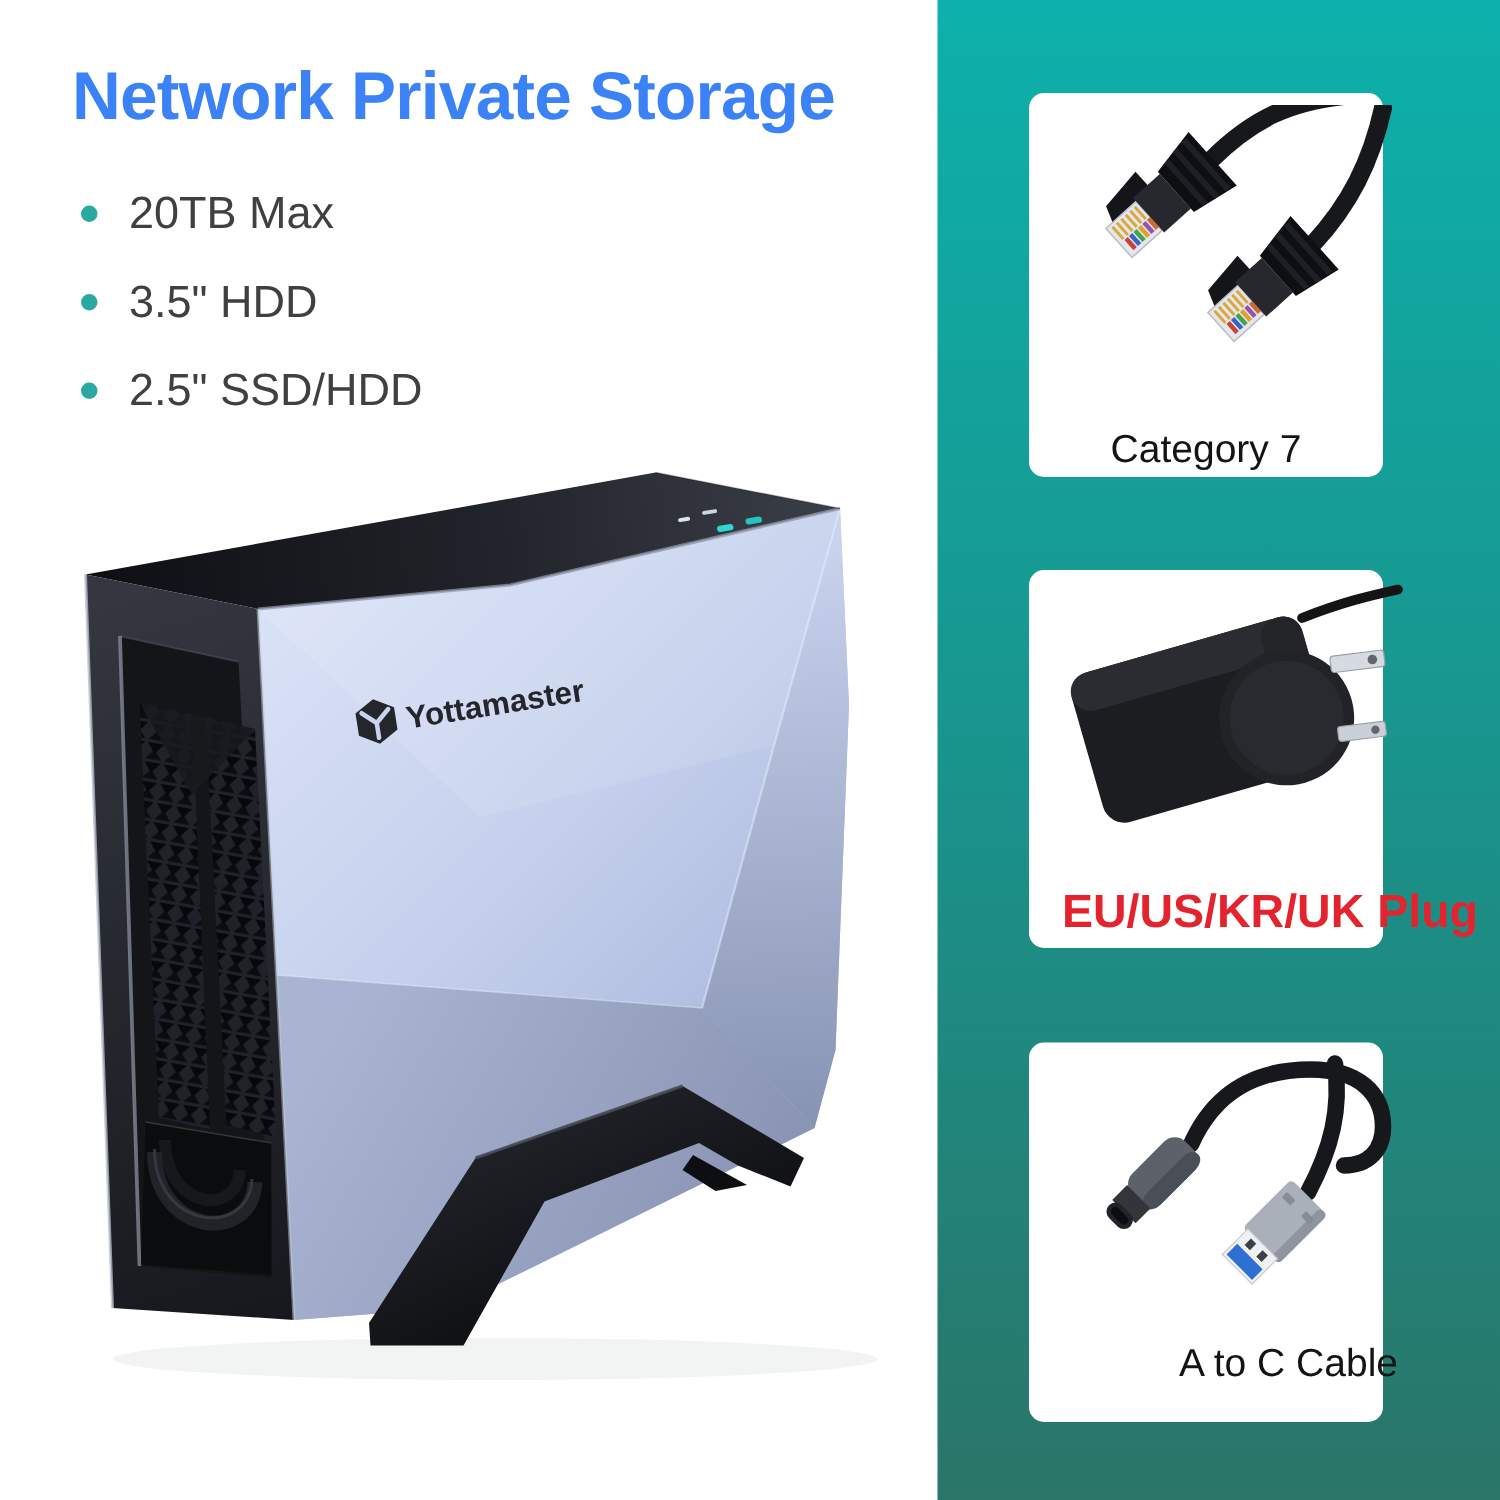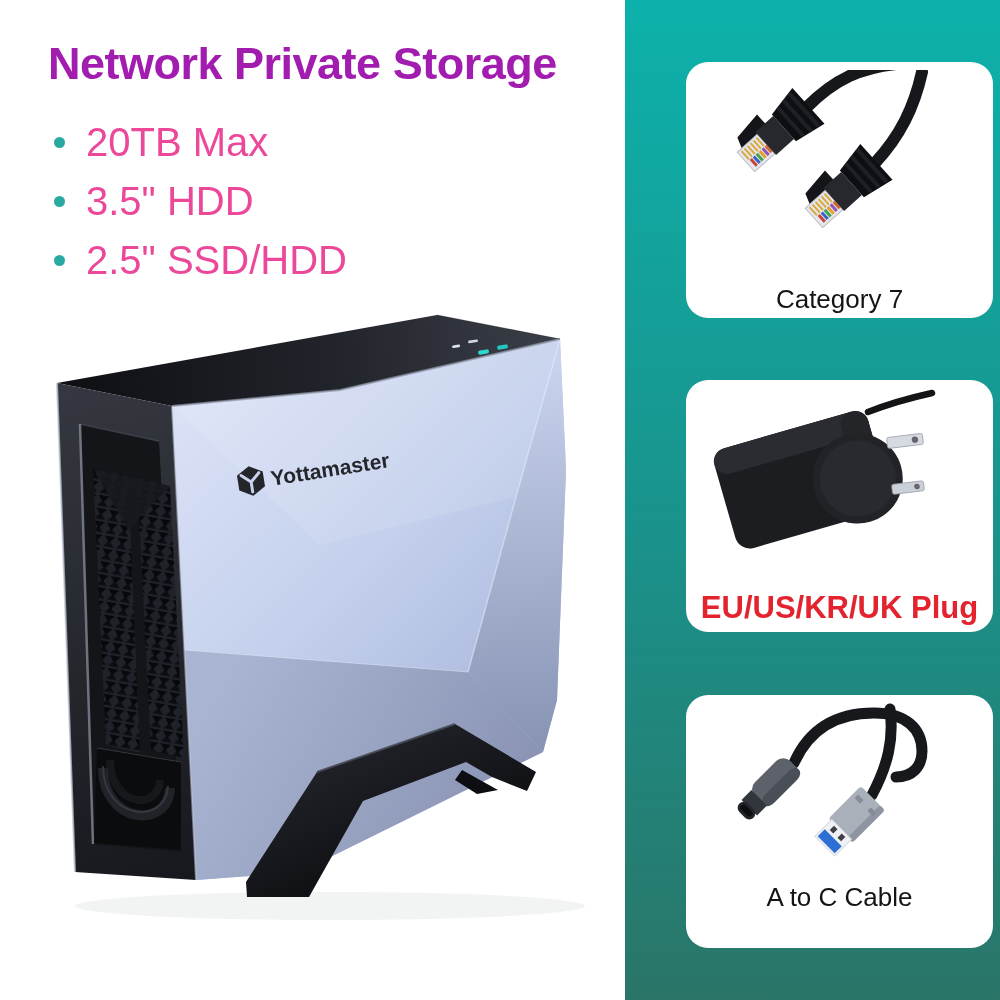--- a/index.html
+++ b/index.html
@@ -3,52 +3,52 @@
 <meta charset="utf-8">
 <style>
   html,body{margin:0;padding:0;}
   body{
     width:1000px;height:1000px;position:relative;background:#ffffff;
     font-family:"Liberation Sans", sans-serif;overflow:hidden;
   }
   .headline{
     position:absolute;left:48px;top:38px;margin:0;
     font-size:45px;font-weight:700;letter-spacing:-0.5px;
-    color:#a21caf;white-space:nowrap;
+    color:#3b82f6;white-space:nowrap;
   }
   .features{
     position:absolute;left:54px;top:126px;margin:0;padding:0;list-style:none;
   }
   .features li{
     display:flex;align-items:center;gap:21px;
-    font-size:40px;line-height:33px;color:#ec4899;margin-bottom:26px;
+    font-size:30px;line-height:33px;color:#404040;margin-bottom:26px;
   }
   .dot{width:11px;height:11px;border-radius:50%;background:#2aa9a3;flex:none;}
   .device-svg{position:absolute;left:0;top:0;}
   svg text{font-family:"Liberation Sans", sans-serif;}
 
   .strip{
     position:absolute;left:625px;top:0;width:375px;height:1000px;
     background:linear-gradient(180deg,#0db1ab 0%, #19938c 52%, #2a7568 100%);
   }
   .card{
-    position:absolute;left:61px;width:307px;background:#ffffff;border-radius:22px;
+    position:absolute;left:61px;width:236px;background:#ffffff;border-radius:10px;
   }
   .card-1{top:62px;height:256px;}
   .card-2{top:380px;height:252px;}
   .card-3{top:695px;height:253px;}
   .card svg{position:absolute;left:0;top:8px;}
   .cap{
     position:absolute;left:-10px;right:-10px;text-align:center;color:#141414;
   }
   .cap-1{bottom:4px;font-size:26px;line-height:29px;font-weight:500;}
-  .cap-2{bottom:7px;}
+  .cap-2{bottom:7px;margin-left:32px;}
   .cap-2 .red-line{font-size:31px;line-height:34px;font-weight:700;color:#e3242e;white-space:nowrap;}
   .cap-2 .black-line{font-size:27px;line-height:31px;font-weight:500;}
-  .cap-3{bottom:36px;font-size:26px;line-height:29px;font-weight:500;}
+  .cap-3{bottom:25px;font-size:26px;line-height:29px;font-weight:500;text-align:right;}
 </style>
 </head>
 <body>
 
 <div>
 
   <h1 class="headline">Network Private Storage</h1>
 
   <ul class="features">
     <li>

